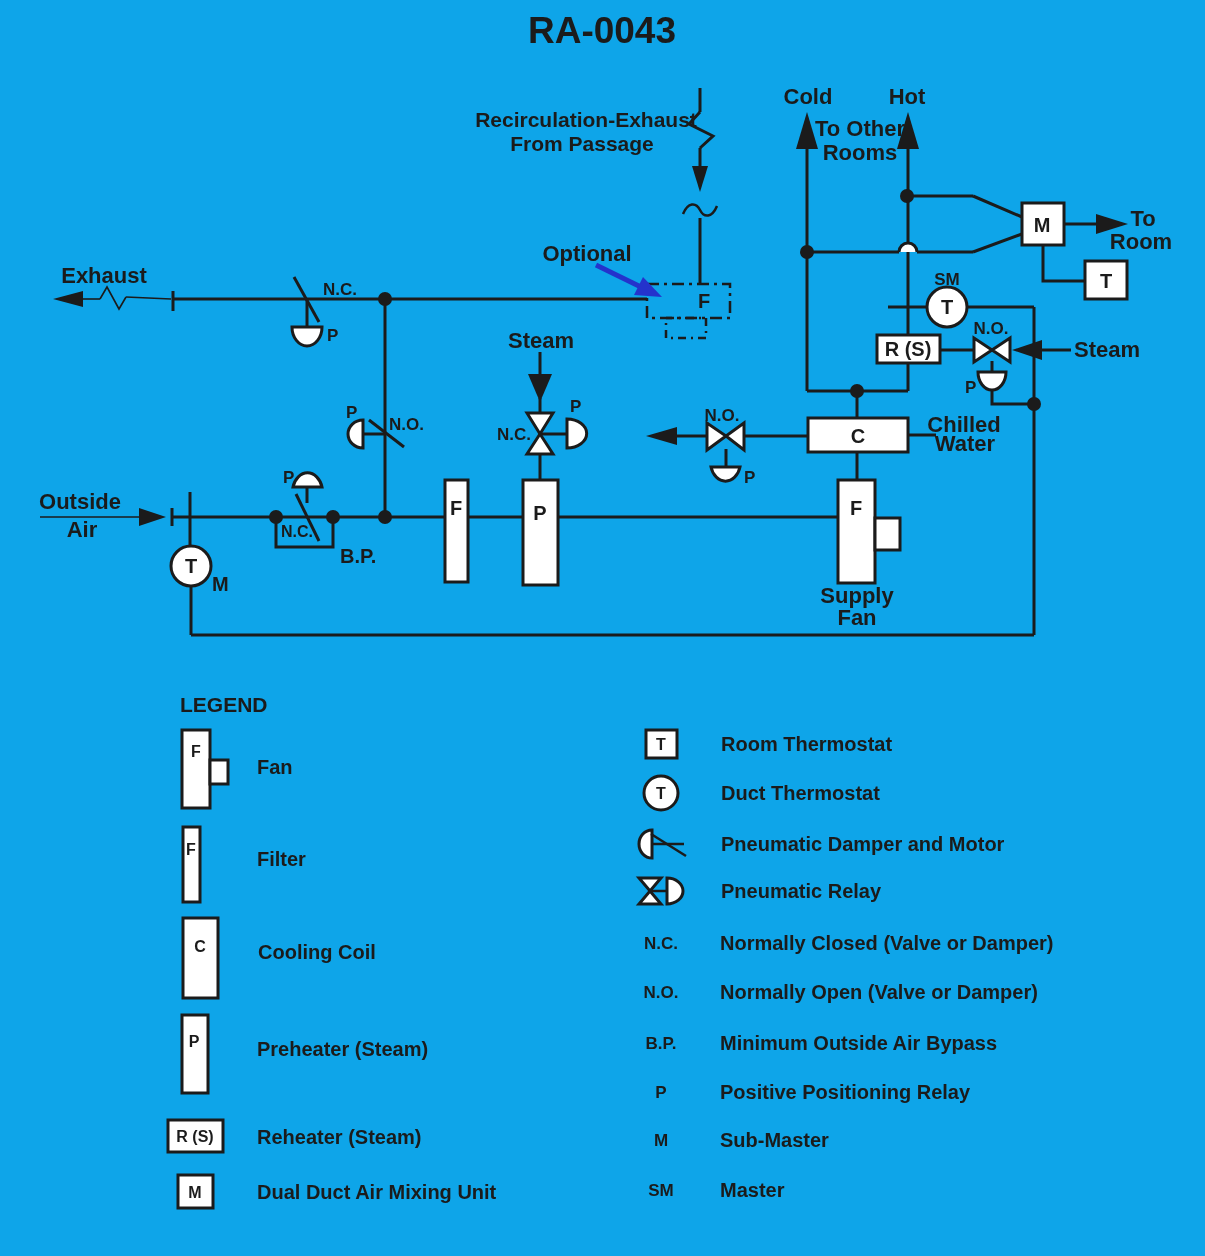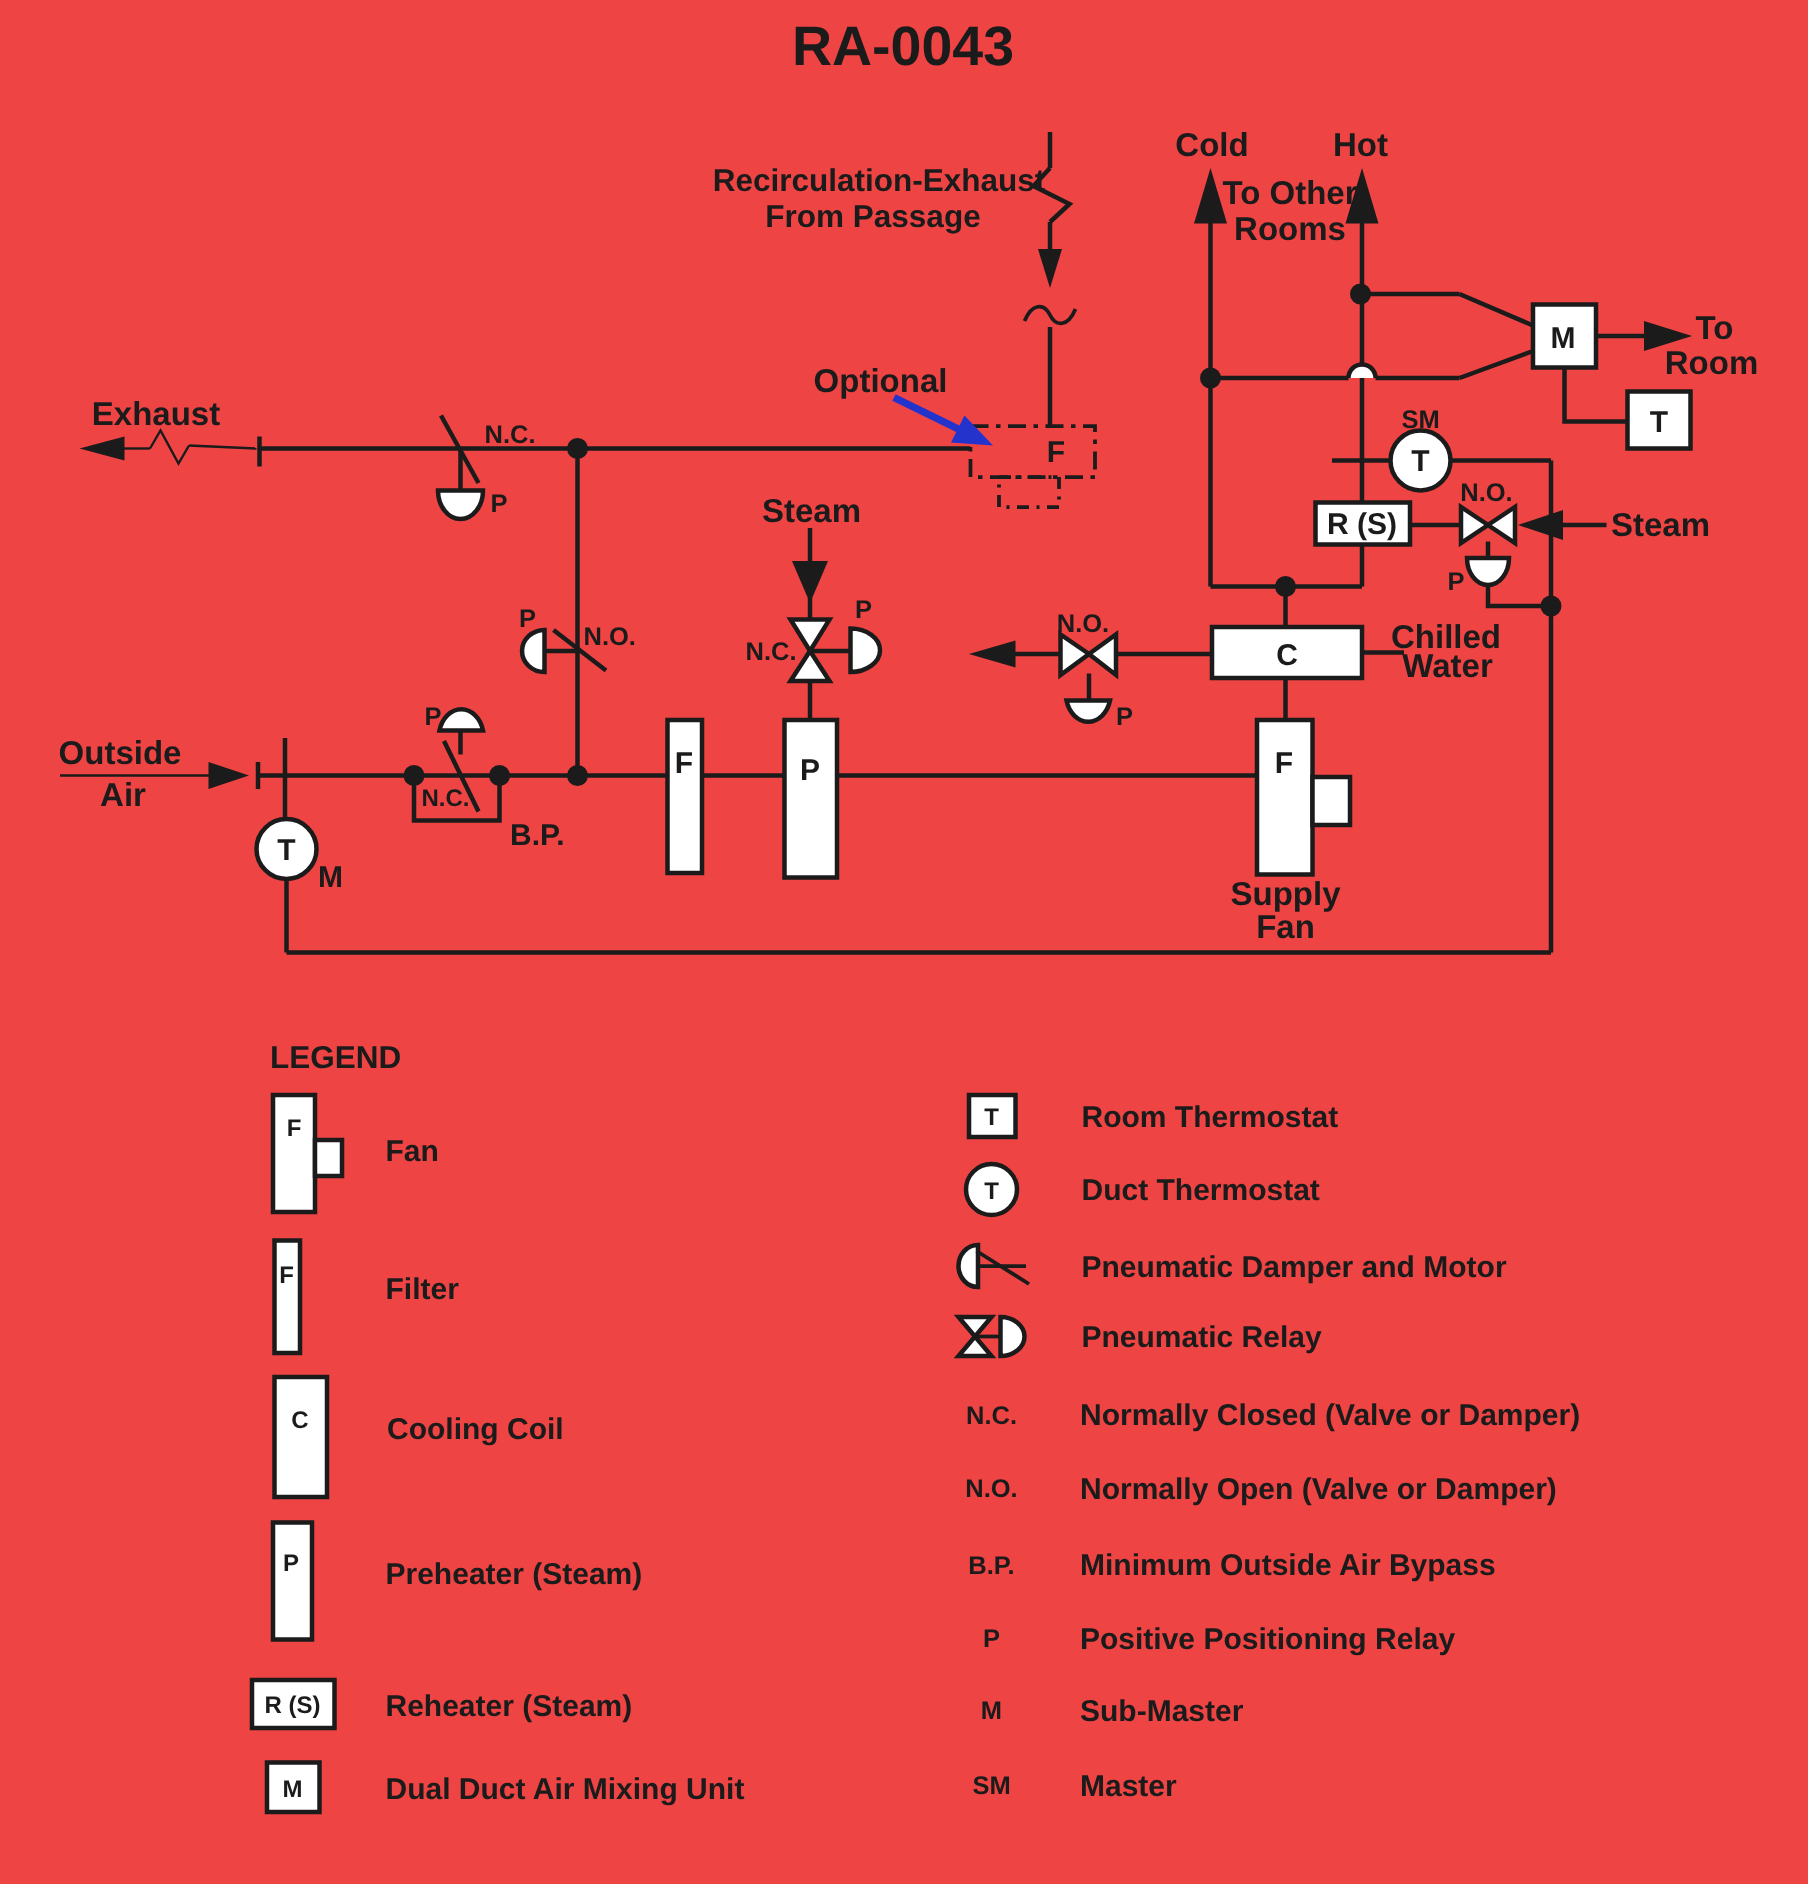--- a/index.html
+++ b/index.html
@@ -1,16 +1,16 @@
 <!DOCTYPE html>
 <html><head>
 <meta charset="utf-8">
 <style>
   html,body{margin:0;padding:0;background:#ffffff;}
-  .page{position:relative;width:1205px;height:1256px;background:#ef4444;overflow:hidden;}
+  .page{position:relative;width:1205px;height:1256px;background:#0ea5e9;overflow:hidden;}
   svg text{font-family:"Liberation Sans","DejaVu Sans",sans-serif;font-weight:bold;fill:#1b1b1b;}
   .t37{font-size:37px;}
   .t22{font-size:22px;}
   .t21{font-size:21px;}
   .t20{font-size:20px;}
   .t17{font-size:17px;}
   .t16{font-size:16px;}
   .ln{stroke:#1b1b1b;stroke-width:3;fill:none;}
   .lnthin{stroke:#1b1b1b;stroke-width:1.6;fill:none;}
   .ln25{stroke:#1b1b1b;stroke-width:2.5;fill:none;}

